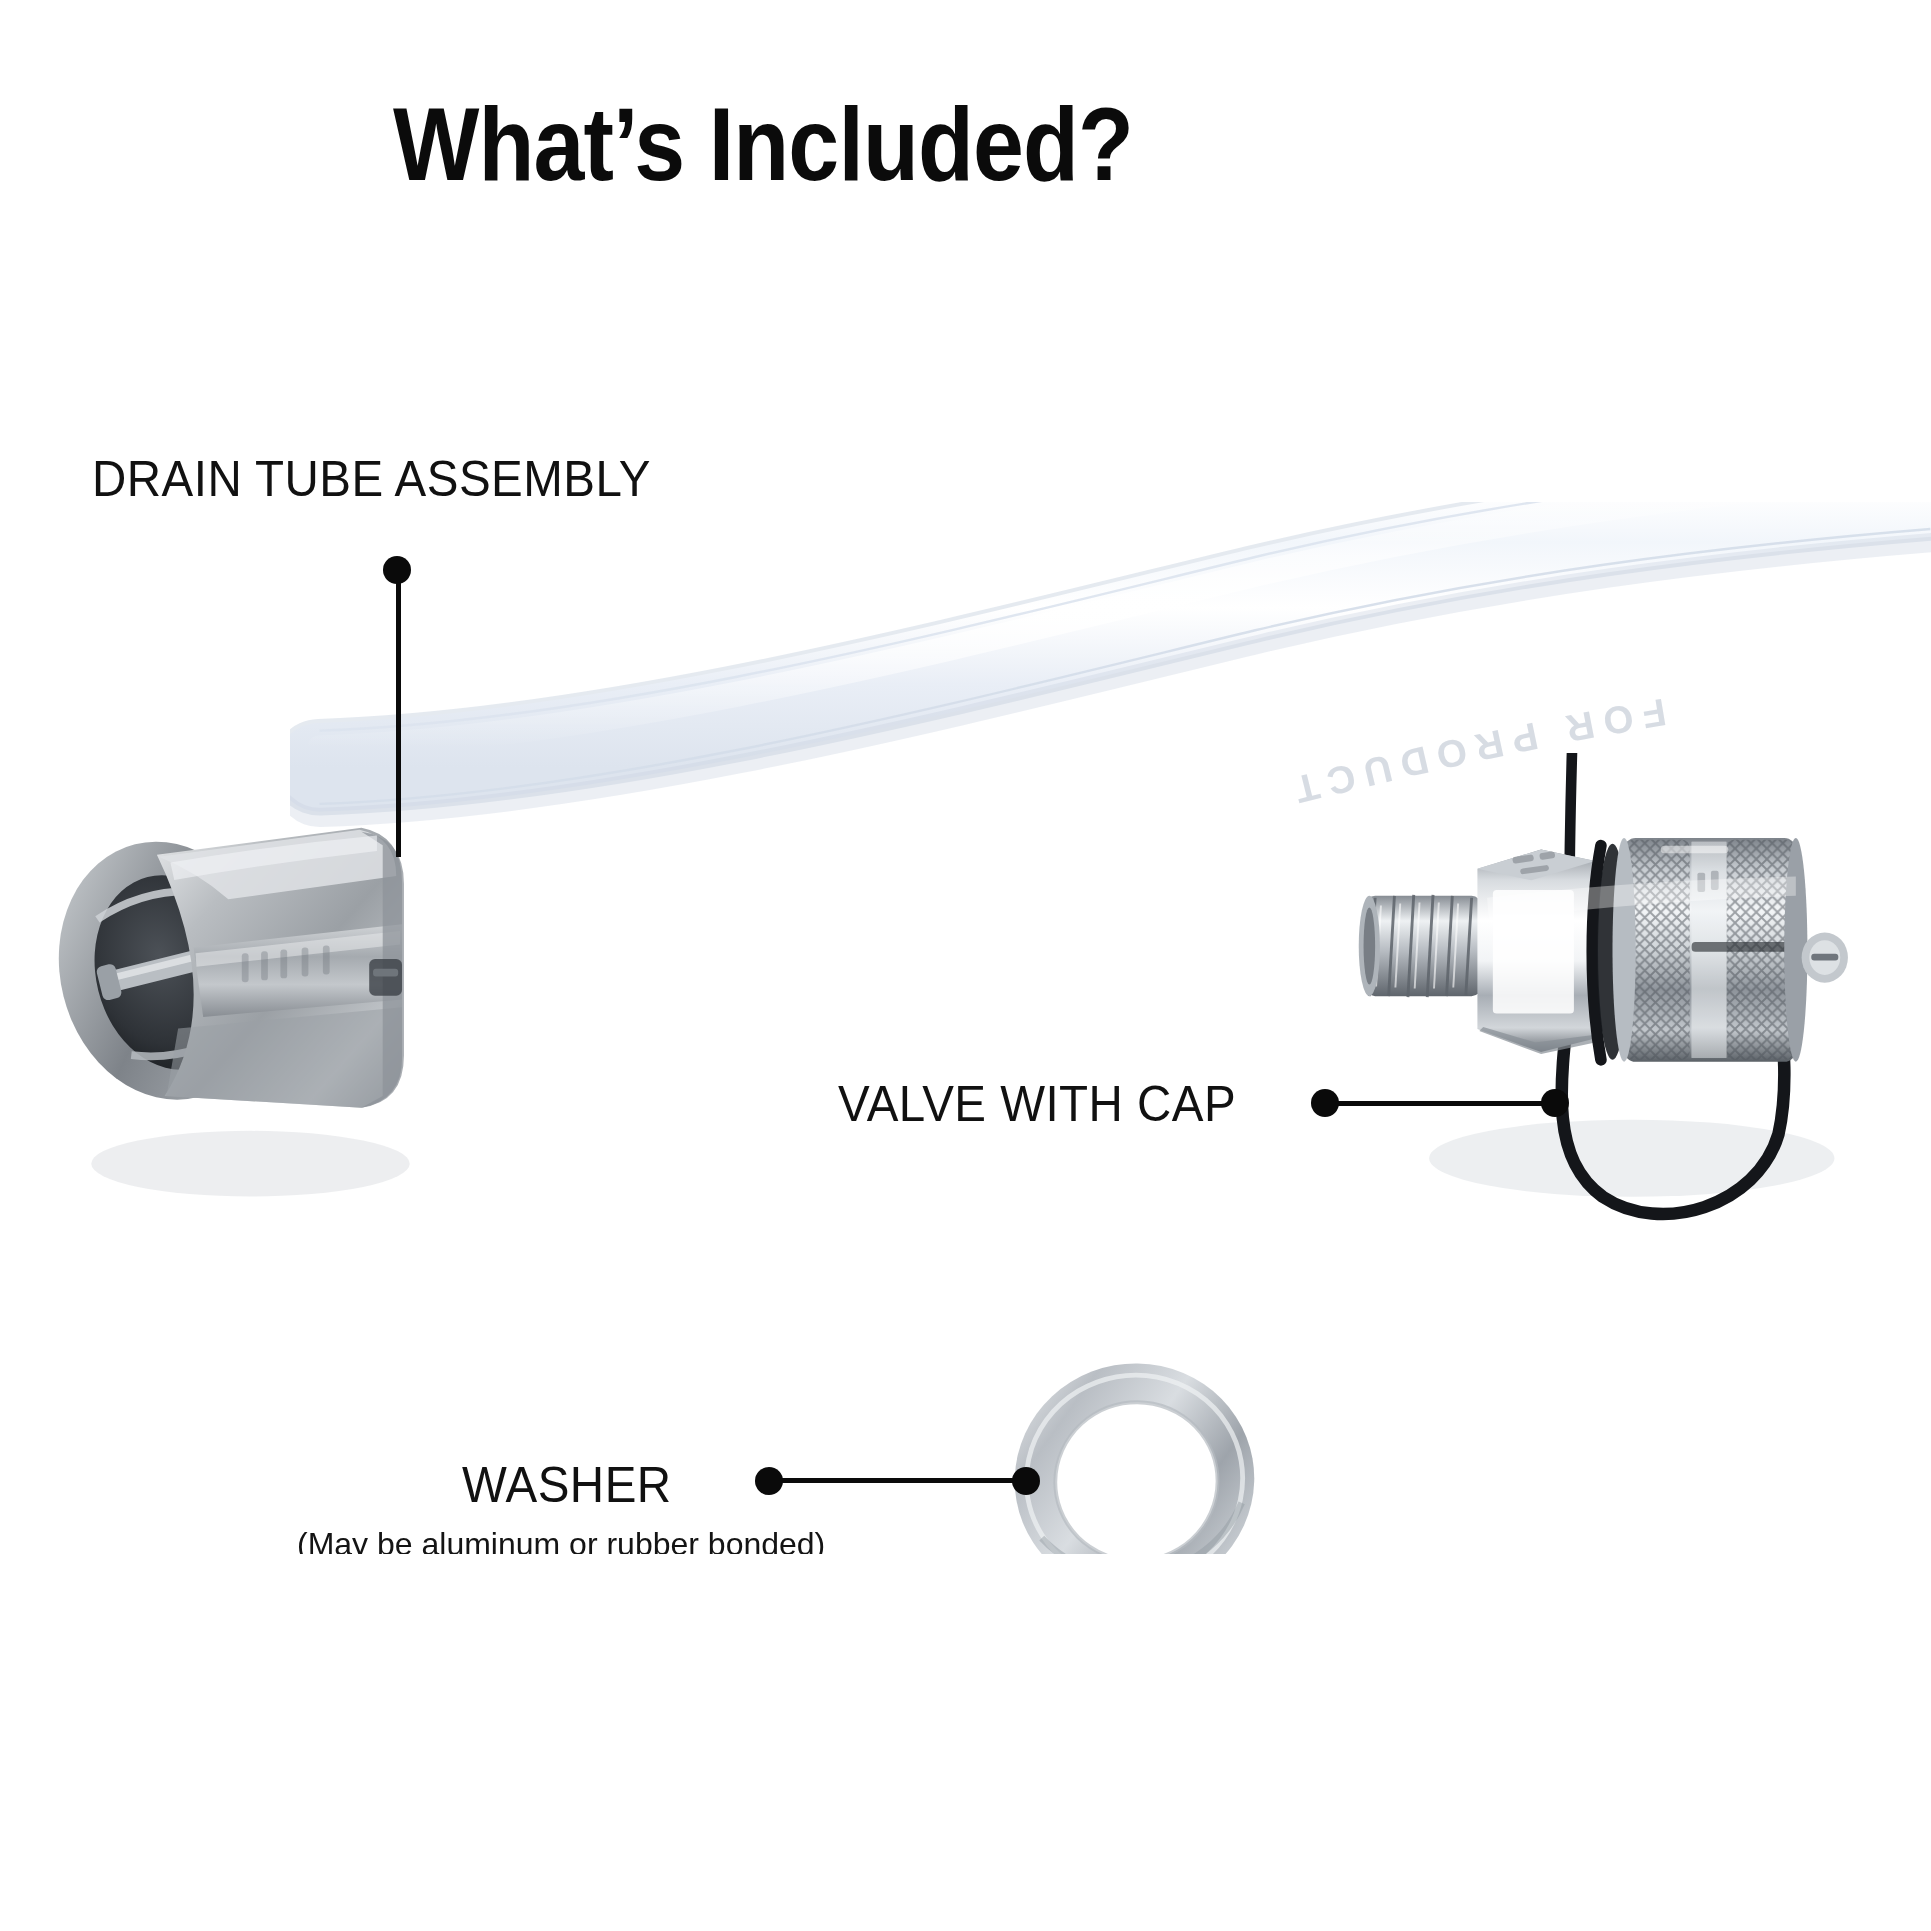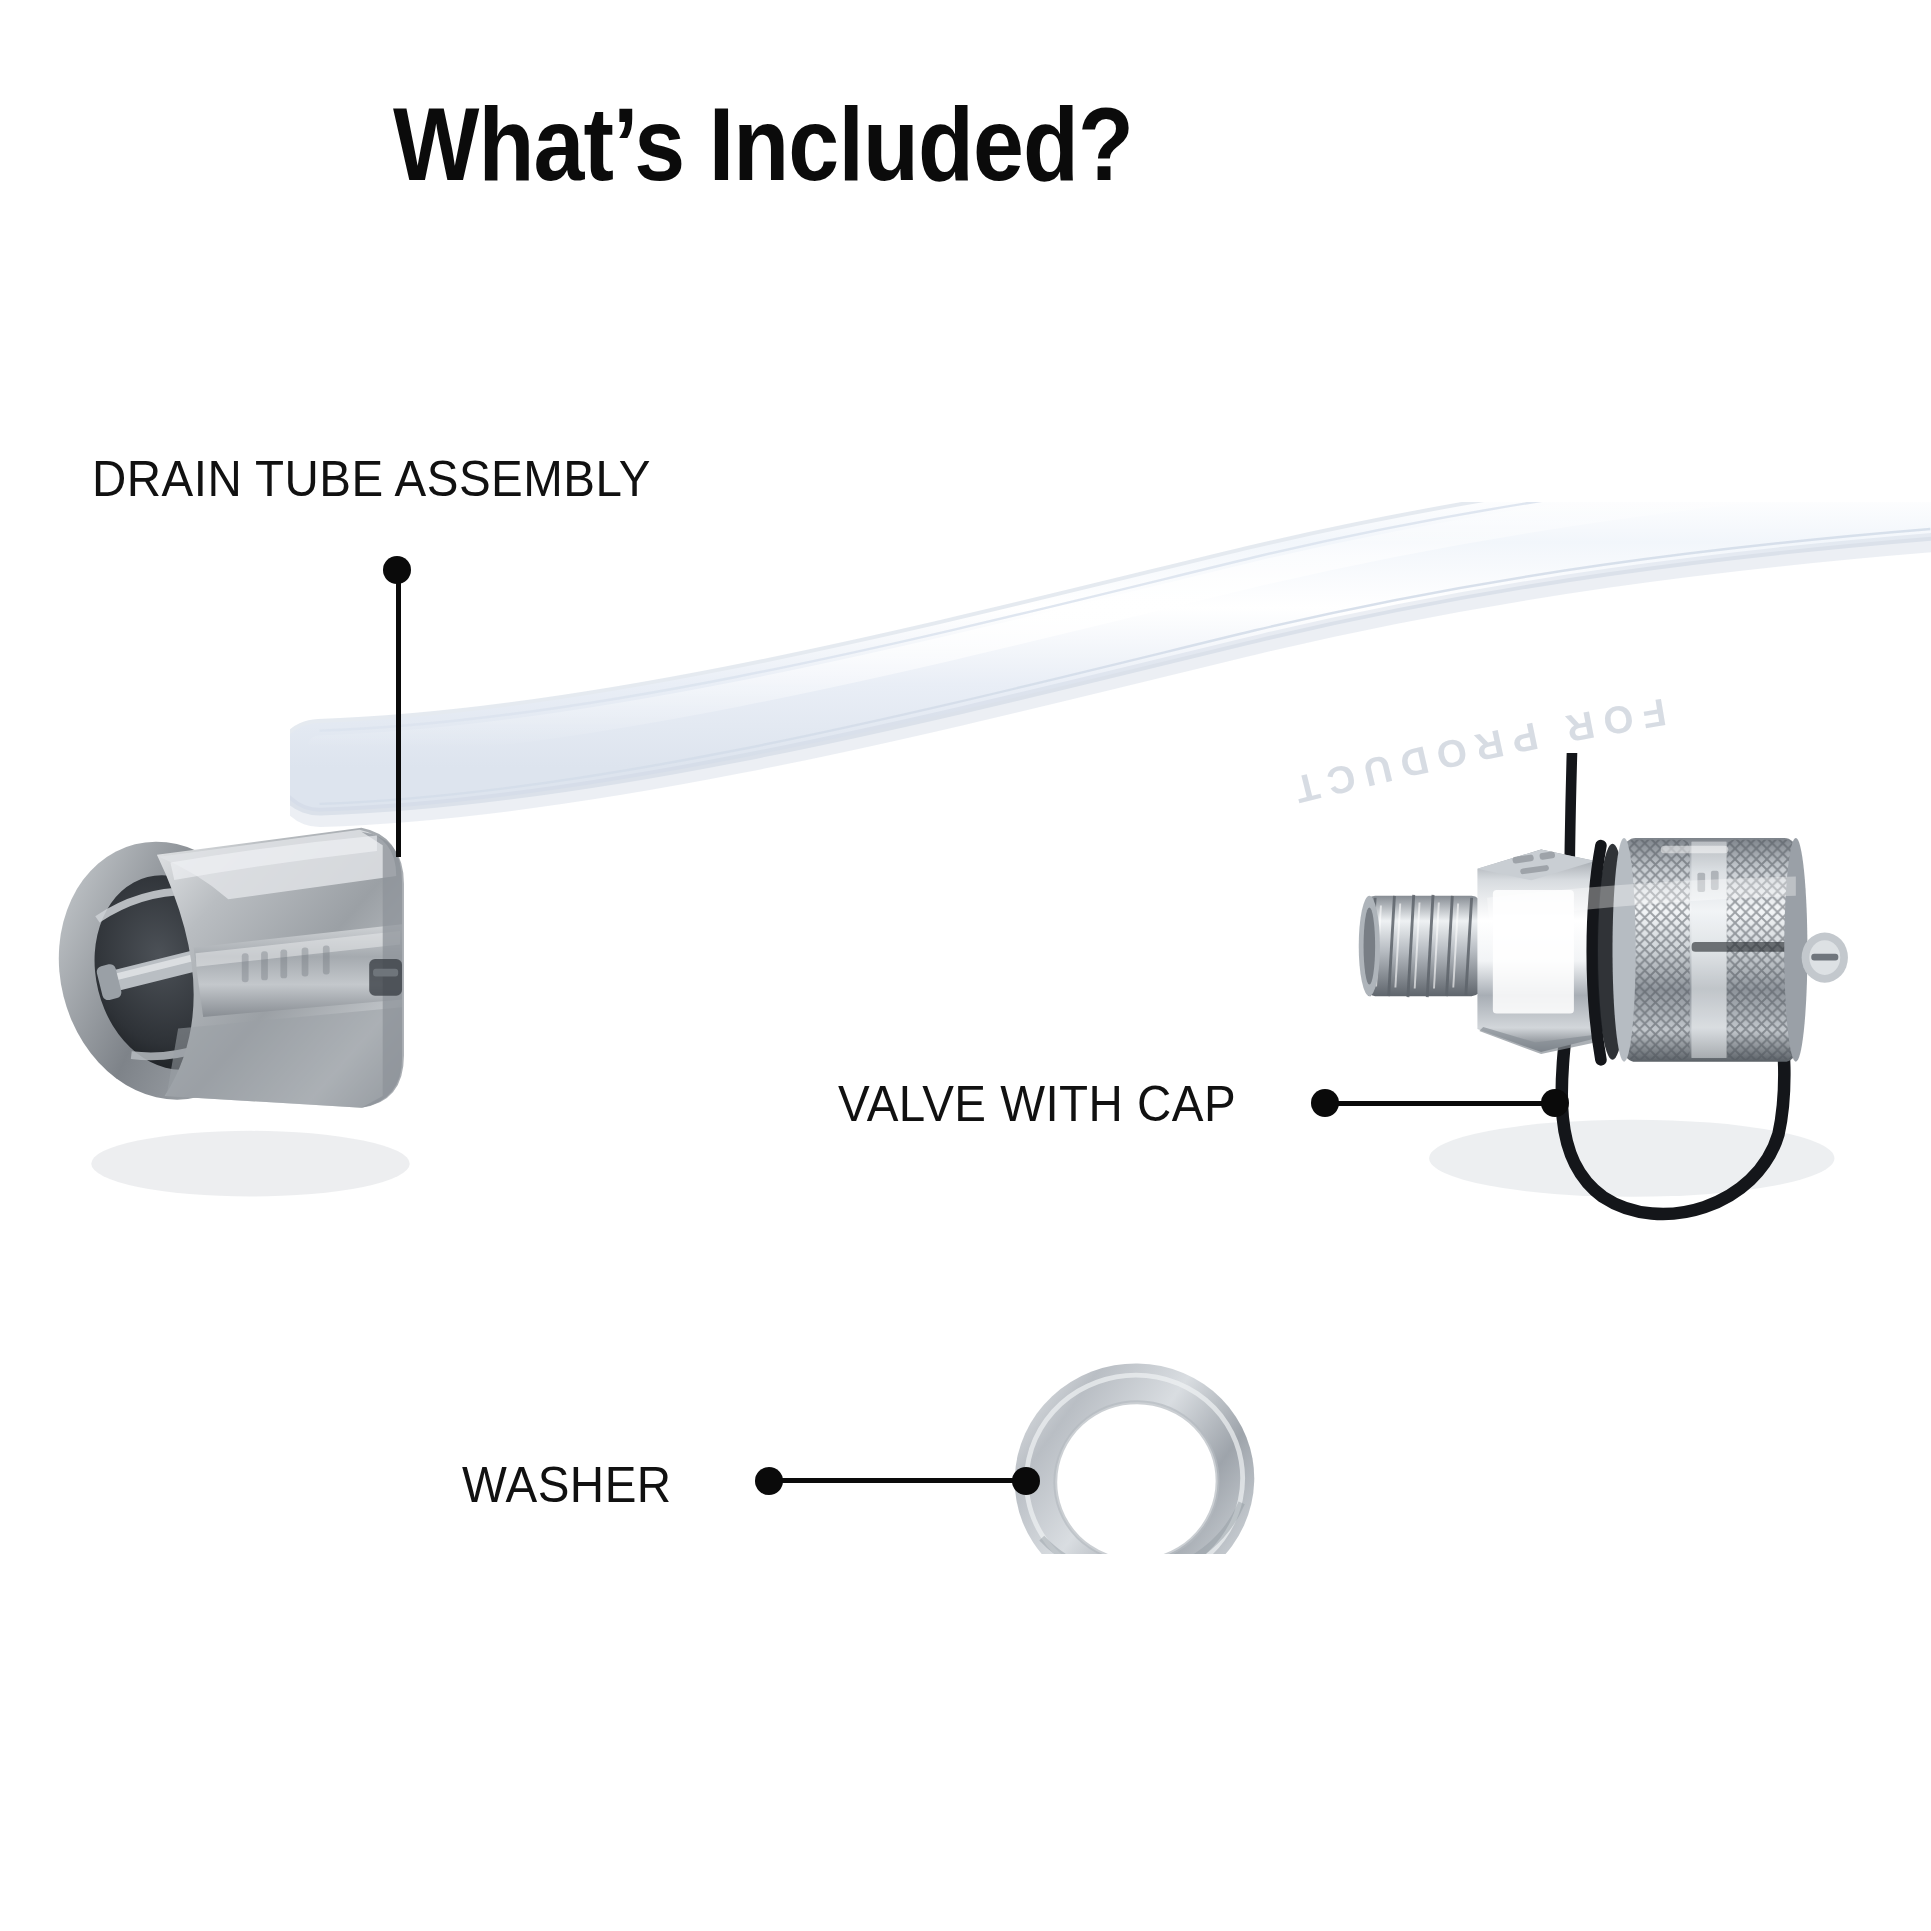--- a/index.html
+++ b/index.html
@@ -393,17 +393,18 @@
   <div class="leader-dot" id="leader-washer-dot-left"></div>
   <div class="leader-line-h" id="leader-washer-line"></div>
   <div class="leader-dot" id="leader-washer-dot-right"></div>
 
   <div class="callout" id="label-drain">DRAIN TUBE ASSEMBLY</div>
 
   <div class="callout" id="label-valve">VALVE WITH CAP</div>
 
   <div class="callout" id="label-washer">WASHER</div>
 
+  <div class="callout" id="label-washer-sub">(May be aluminum or rubber bonded)</div>
 
   <div id="footer-band" style="background: rgb(223, 132, 48);"></div>
 
 </div>
 
 
 </body></html>

